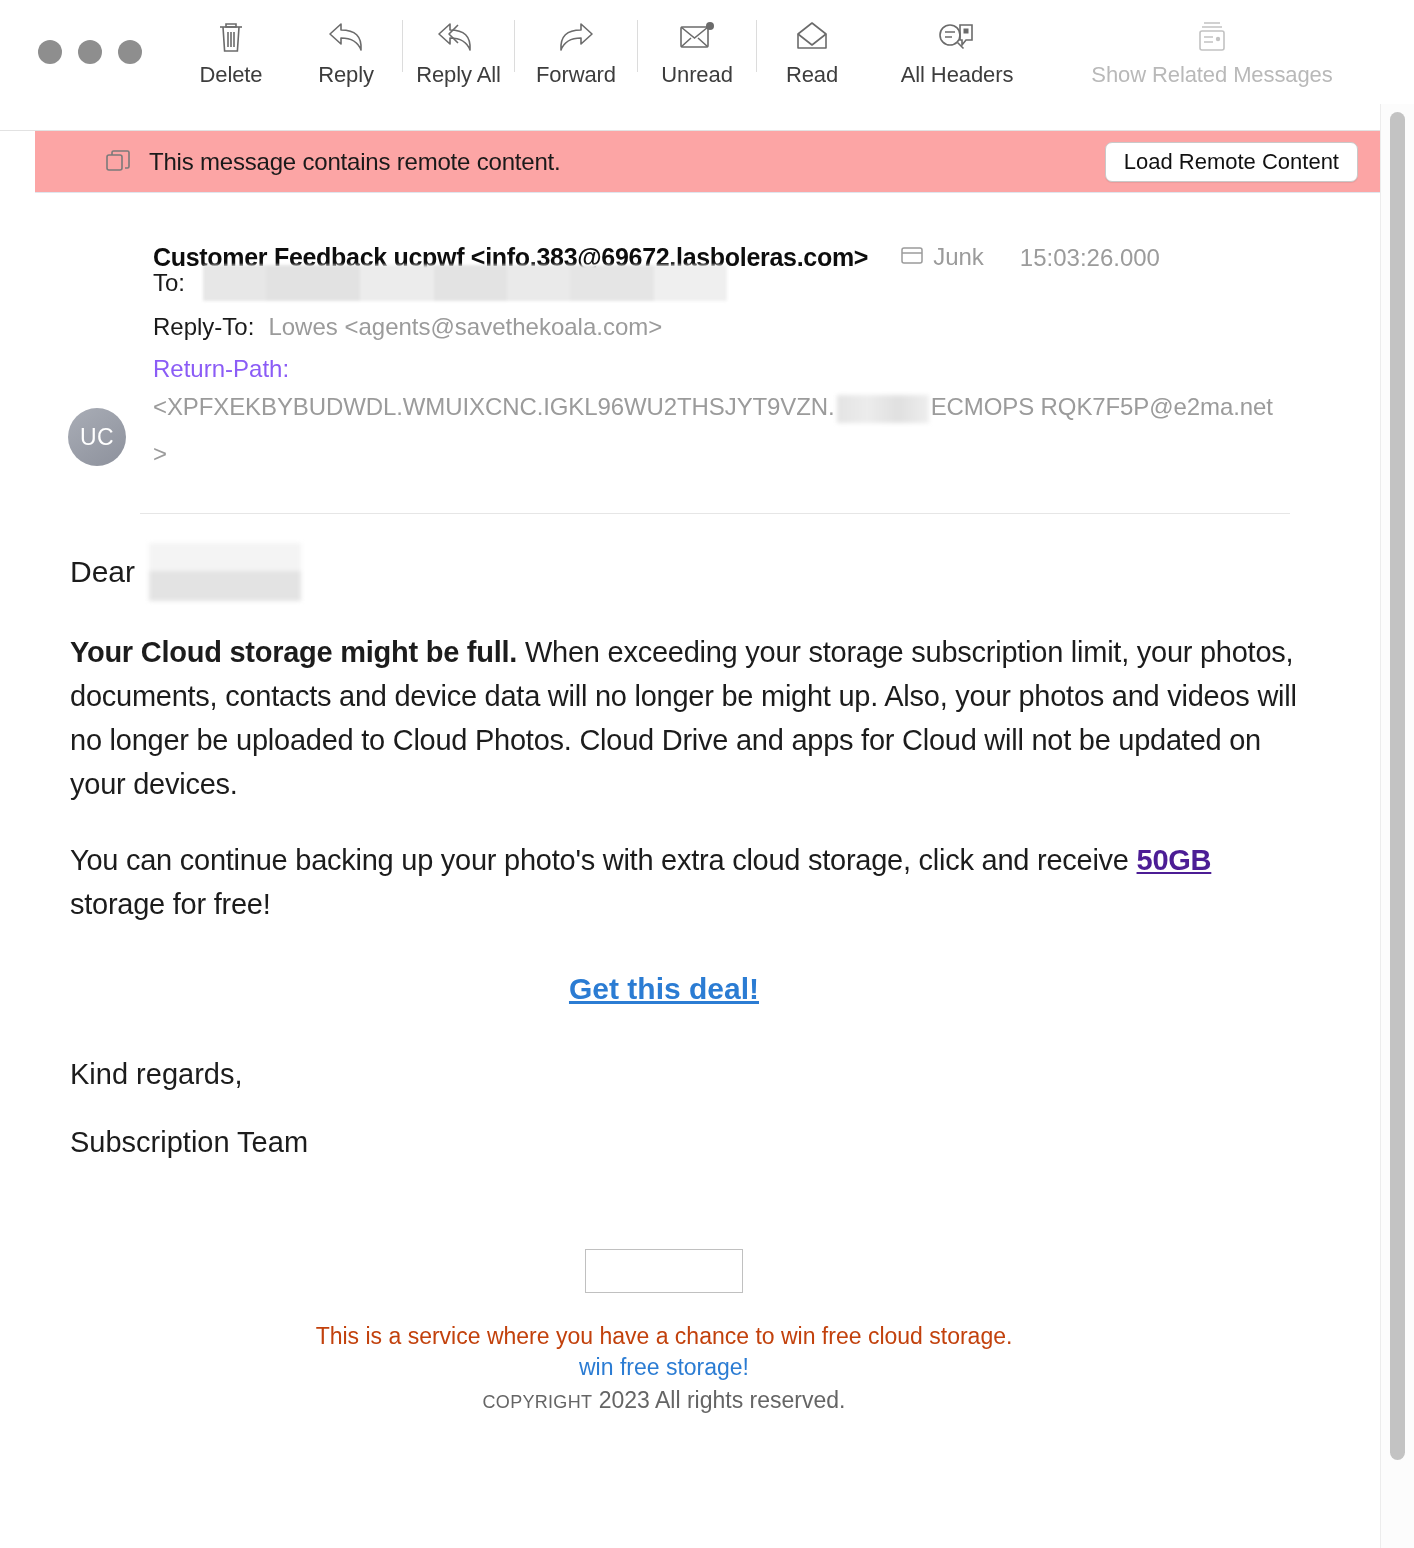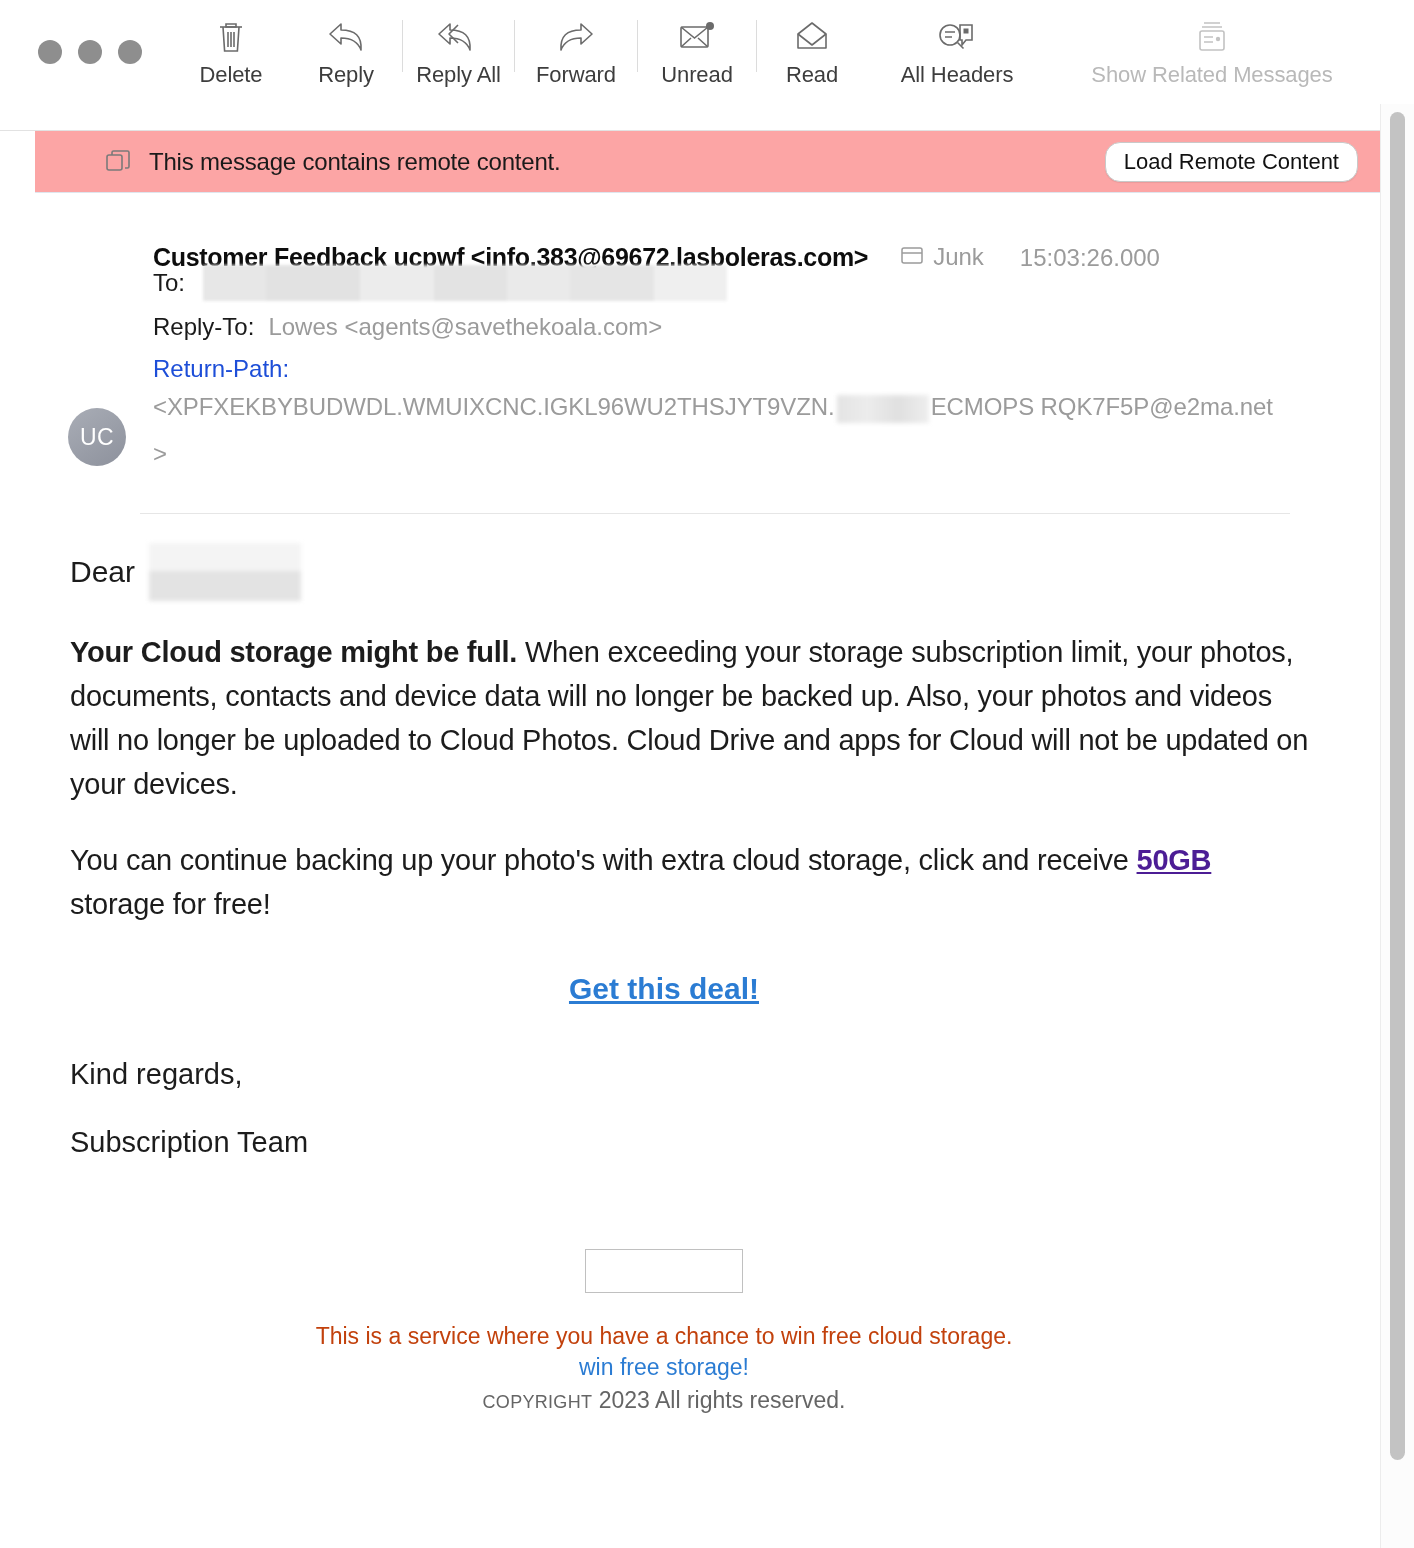--- a/index.html
+++ b/index.html
@@ -92,21 +92,21 @@
     letter-spacing: -0.2px;
   }
   #load-remote-btn {
     position: absolute;
     right: 56px;
     top: 11px;
     height: 40px;
     padding: 0 18px;
     background: #ffffff;
     border: 1px solid #c9c9c9;
-    border-radius: 15px;
+    border-radius: 7px;
     font-family: "Liberation Sans", sans-serif;
     font-size: 22px;
     color: #111;
     box-shadow: 0 1px 1px rgba(0,0,0,0.07);
     cursor: default;
     white-space: nowrap;
     display: flex;
     align-items: center;
   }
 
@@ -184,21 +184,21 @@
         #e7e7e7 0%, #e7e7e7 12%,
         #e2e2e2 12%, #e2e2e2 30%,
         #ececec 30%, #ececec 44%,
         #e3e3e3 44%, #e3e3e3 58%,
         #eaeaea 58%, #eaeaea 70%,
         #e5e5e5 70%, #e5e5e5 86%,
         #efefef 86%, #efefef 100%);
     filter: blur(1.4px);
     border-radius: 1px;
   }
-  #return-path-label { color: #1d4ed8; font-size: 24px; margin-top: 14px; }
+  #return-path-label { color: #8b5cf6; font-size: 24px; margin-top: 14px; }
   #return-path-value {
     color: #9b9b9b;
     font-size: 24px;
     line-height: 47px;
     max-width: 1120px;
     word-break: break-all;
     letter-spacing: -0.1px;
   }
   .inline-redact {
     display: inline-block;
@@ -484,21 +484,21 @@
       <div id="hdr-divider"></div>
     </div>
 
     <div id="msg-body">
 
       <div id="greeting">
         <span>Dear</span>
         <span id="greeting-redact"></span>
       </div>
 
-      <p class="body-p"><b>Your Cloud storage might be full.</b><span> When exceeding your storage subscription limit, your photos, documents, contacts and device data will no longer be backed up. Also, your photos and videos will no longer be uploaded to Cloud Photos. Cloud Drive and apps for Cloud will not be updated on your devices.</span></p>
+      <p class="body-p"><b>Your Cloud storage might be full.</b><span> When exceeding your storage subscription limit, your photos, documents, contacts and device data will no longer be might up. Also, your photos and videos will no longer be uploaded to Cloud Photos. Cloud Drive and apps for Cloud will not be updated on your devices.</span></p>
 
       <p class="body-p"><span>You can continue backing up your photo's with extra cloud storage, click and receive </span><a class="blue-link">50GB</a><span> storage for free!</span></p>
 
       <div id="cta-wrap">
         <a id="cta-link">Get this deal!</a>
       </div>
 
       <div id="signoff-1">Kind regards,</div>
       <div id="signoff-2">Subscription Team</div>
 

